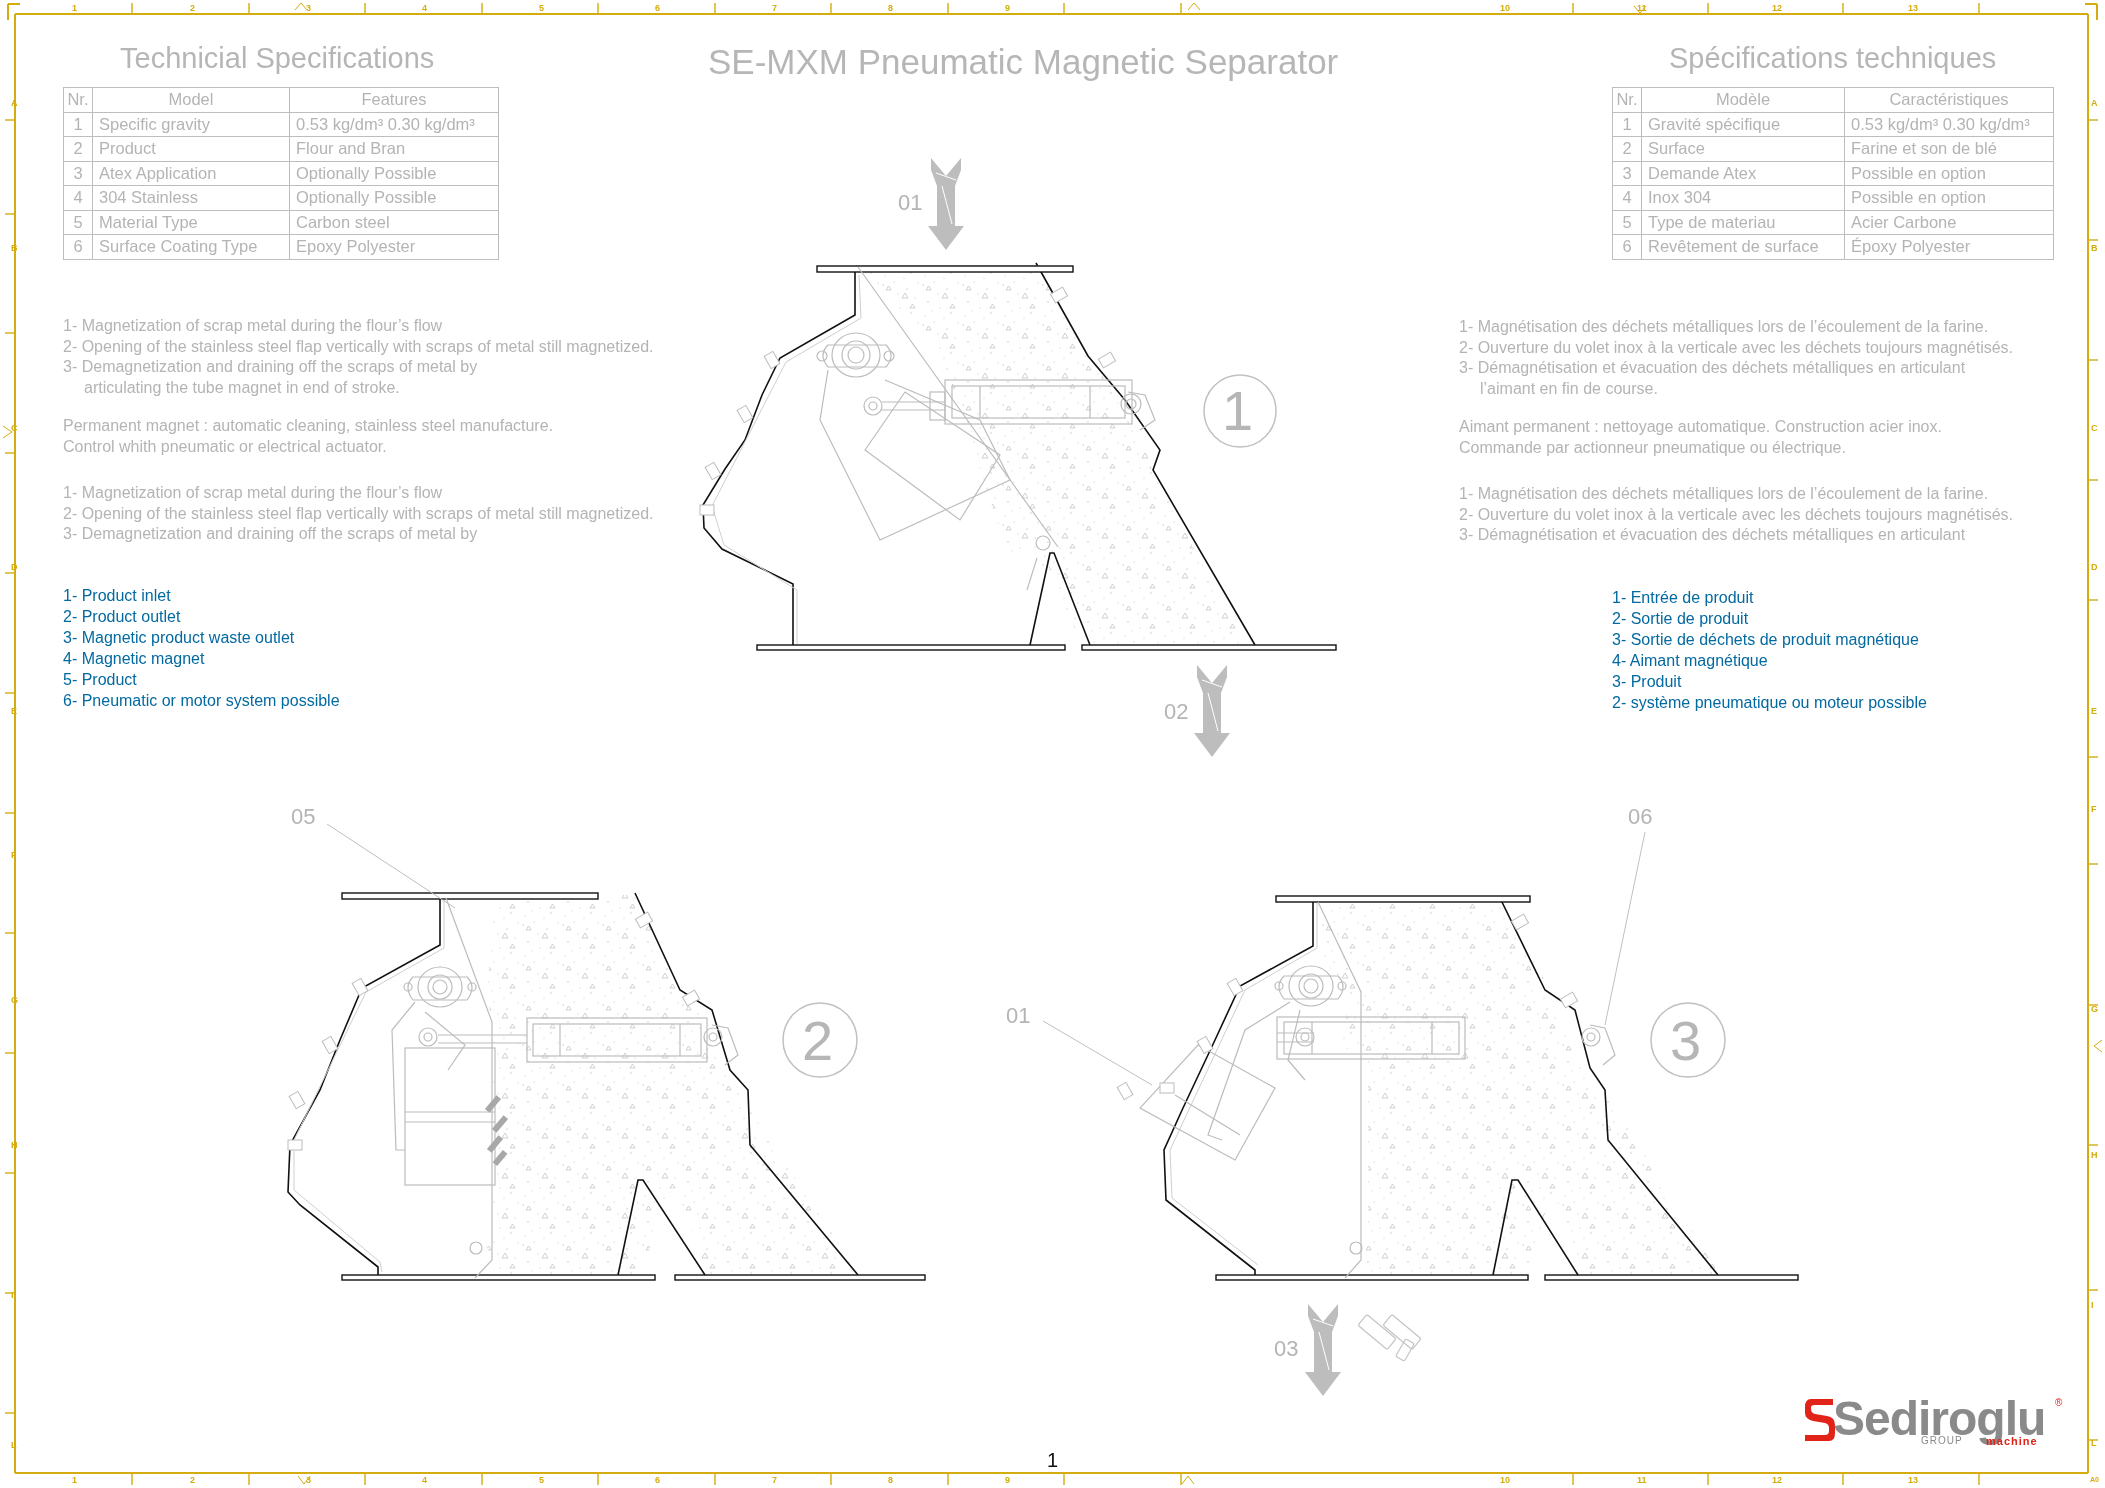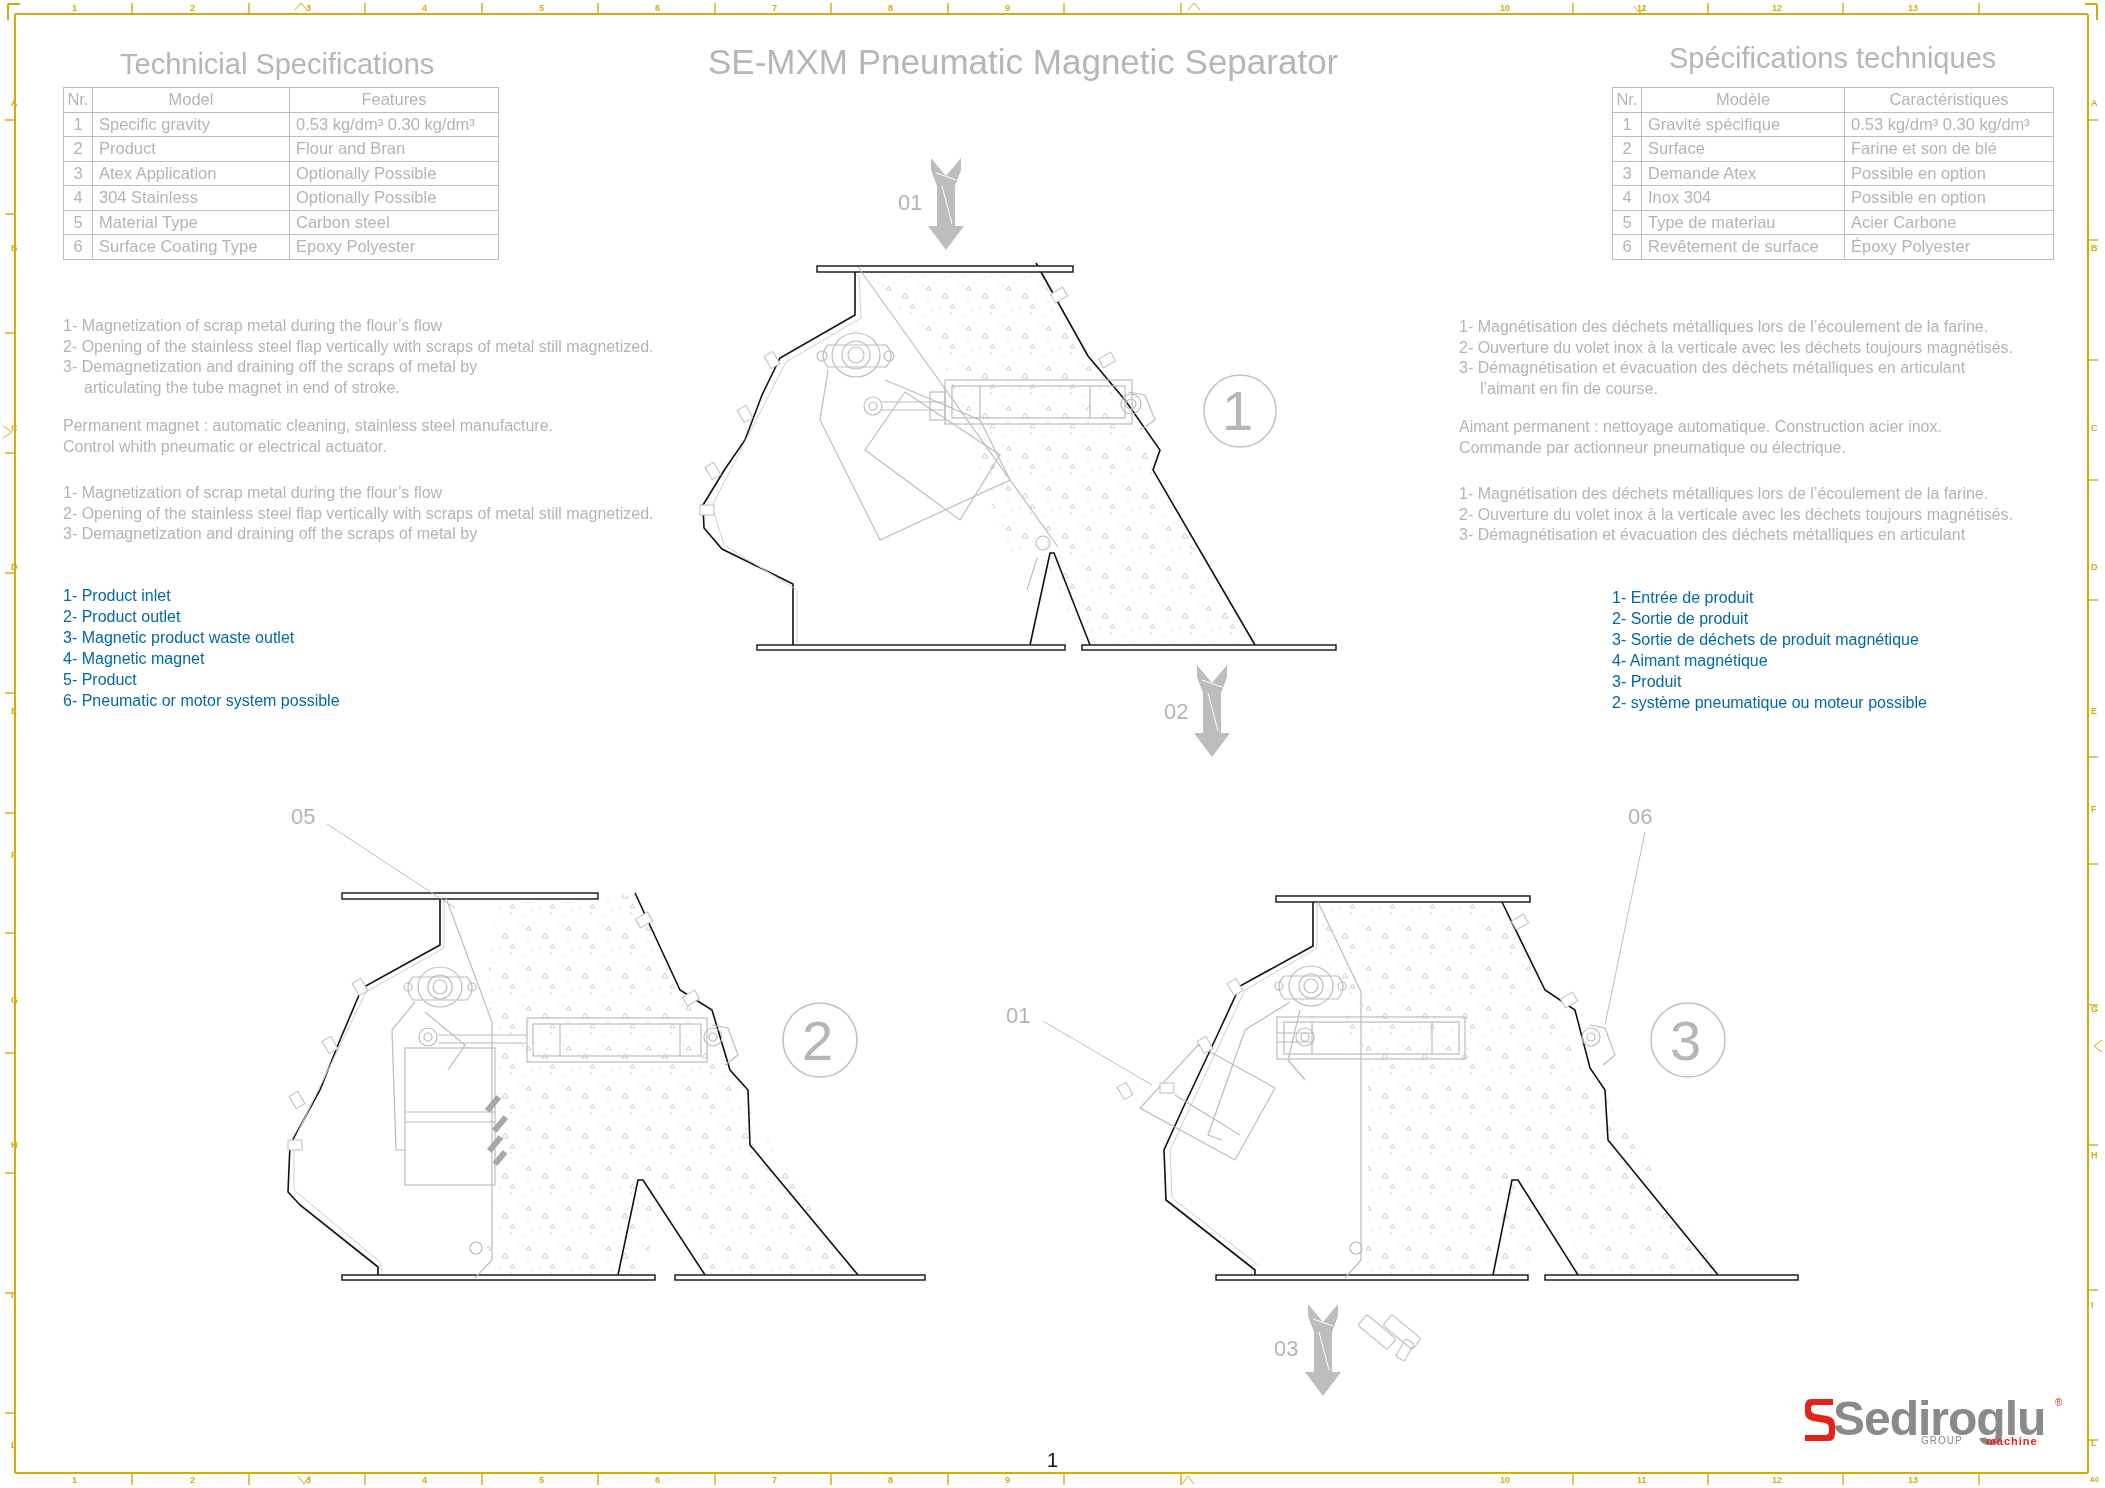--- a/index.html
+++ b/index.html
@@ -144,21 +144,21 @@
   <span class="abs" style="left:2091px;top:562px">D</span>
   <span class="abs" style="left:2091px;top:706px">E</span>
   <span class="abs" style="left:2091px;top:804px">F</span>
   <span class="abs" style="left:2091px;top:1004px">G</span>
   <span class="abs" style="left:2091px;top:1150px">H</span>
   <span class="abs" style="left:2091px;top:1300px">I</span>
   <span class="abs" style="left:2091px;top:1438px">L</span>
   <span class="abs" style="left:2090px;top:1476px;font-size:7px">A0</span>
 </div>
 
-<div class="abs h-title" style="left:120px;top:48px">Technicial Specifications</div>
+<div class="abs h-title" style="left:120px;top:42px">Technicial Specifications</div>
 <div class="abs main-title" style="left:708px;top:42px">SE-MXM Pneumatic Magnetic Separator</div>
 <div class="abs h-title" style="left:1669px;top:42px">Spécifications techniques</div>
 
 <table class="spec" style="left:63px;top:87px;">
   <tbody>
       <tr>
     <th class="nr">Nr.</th>
     <th style="width:184px">Model</th>
     <th style="width:196px">Features</th>
   </tr>

